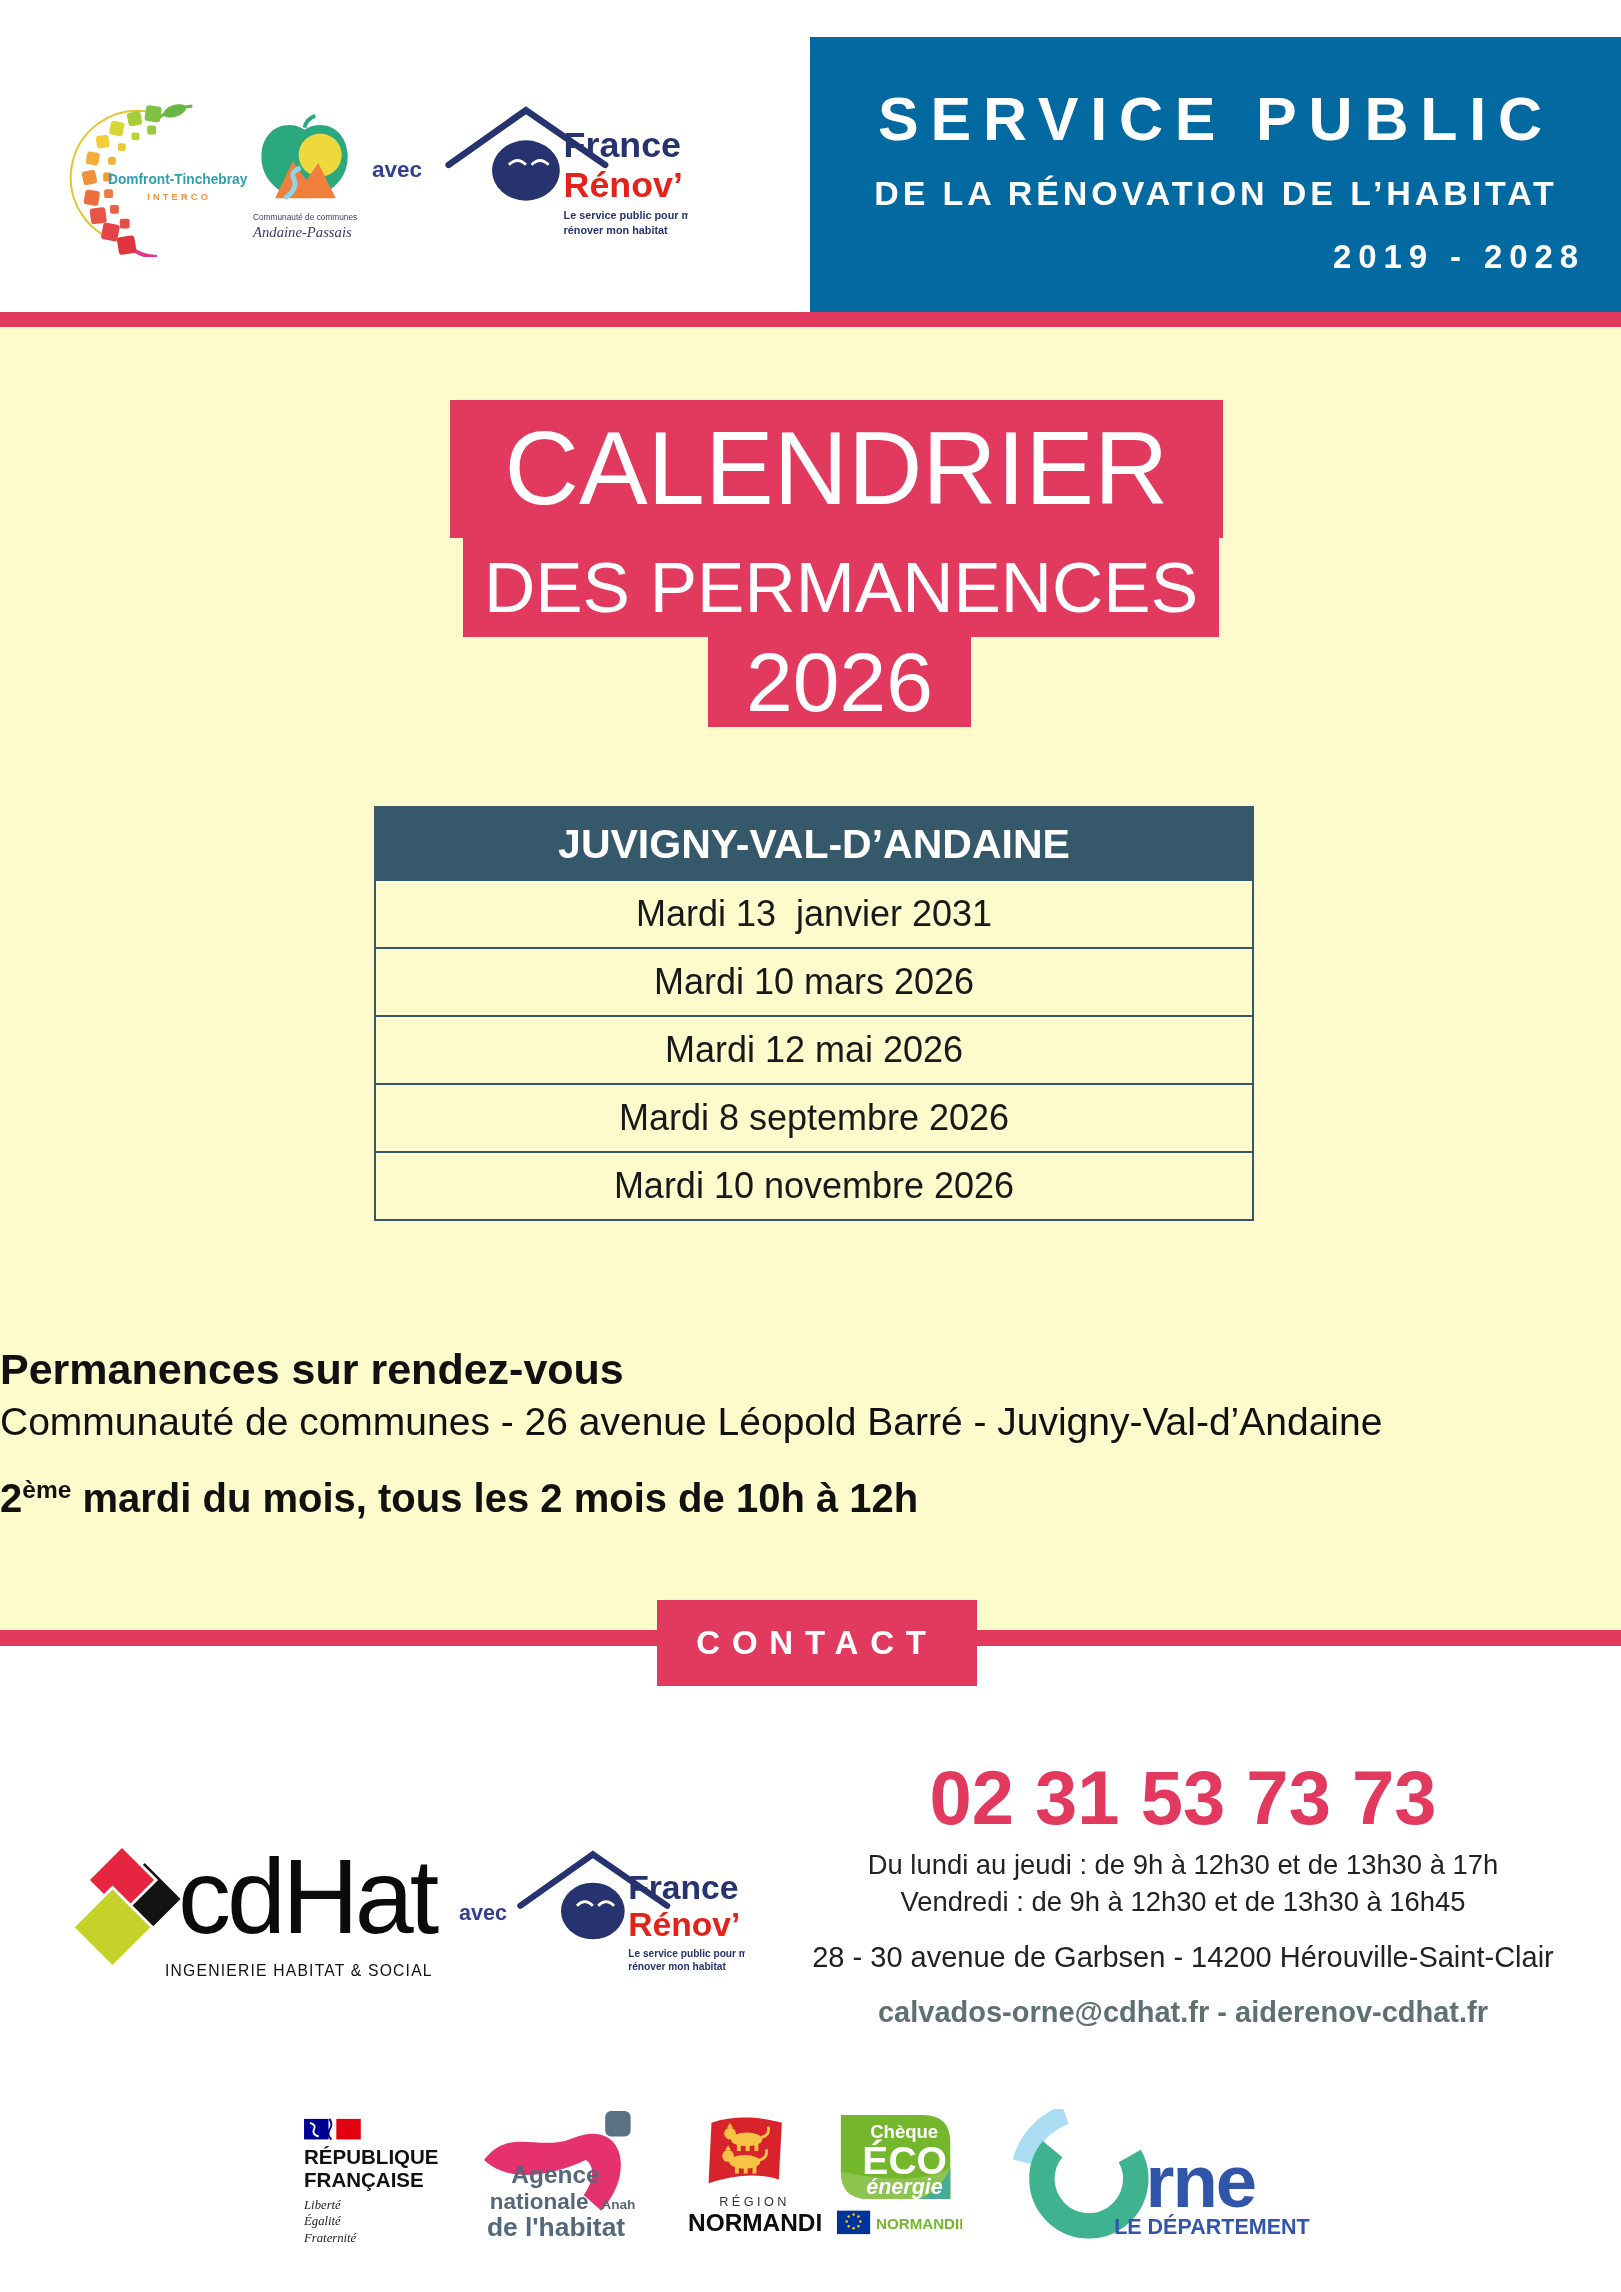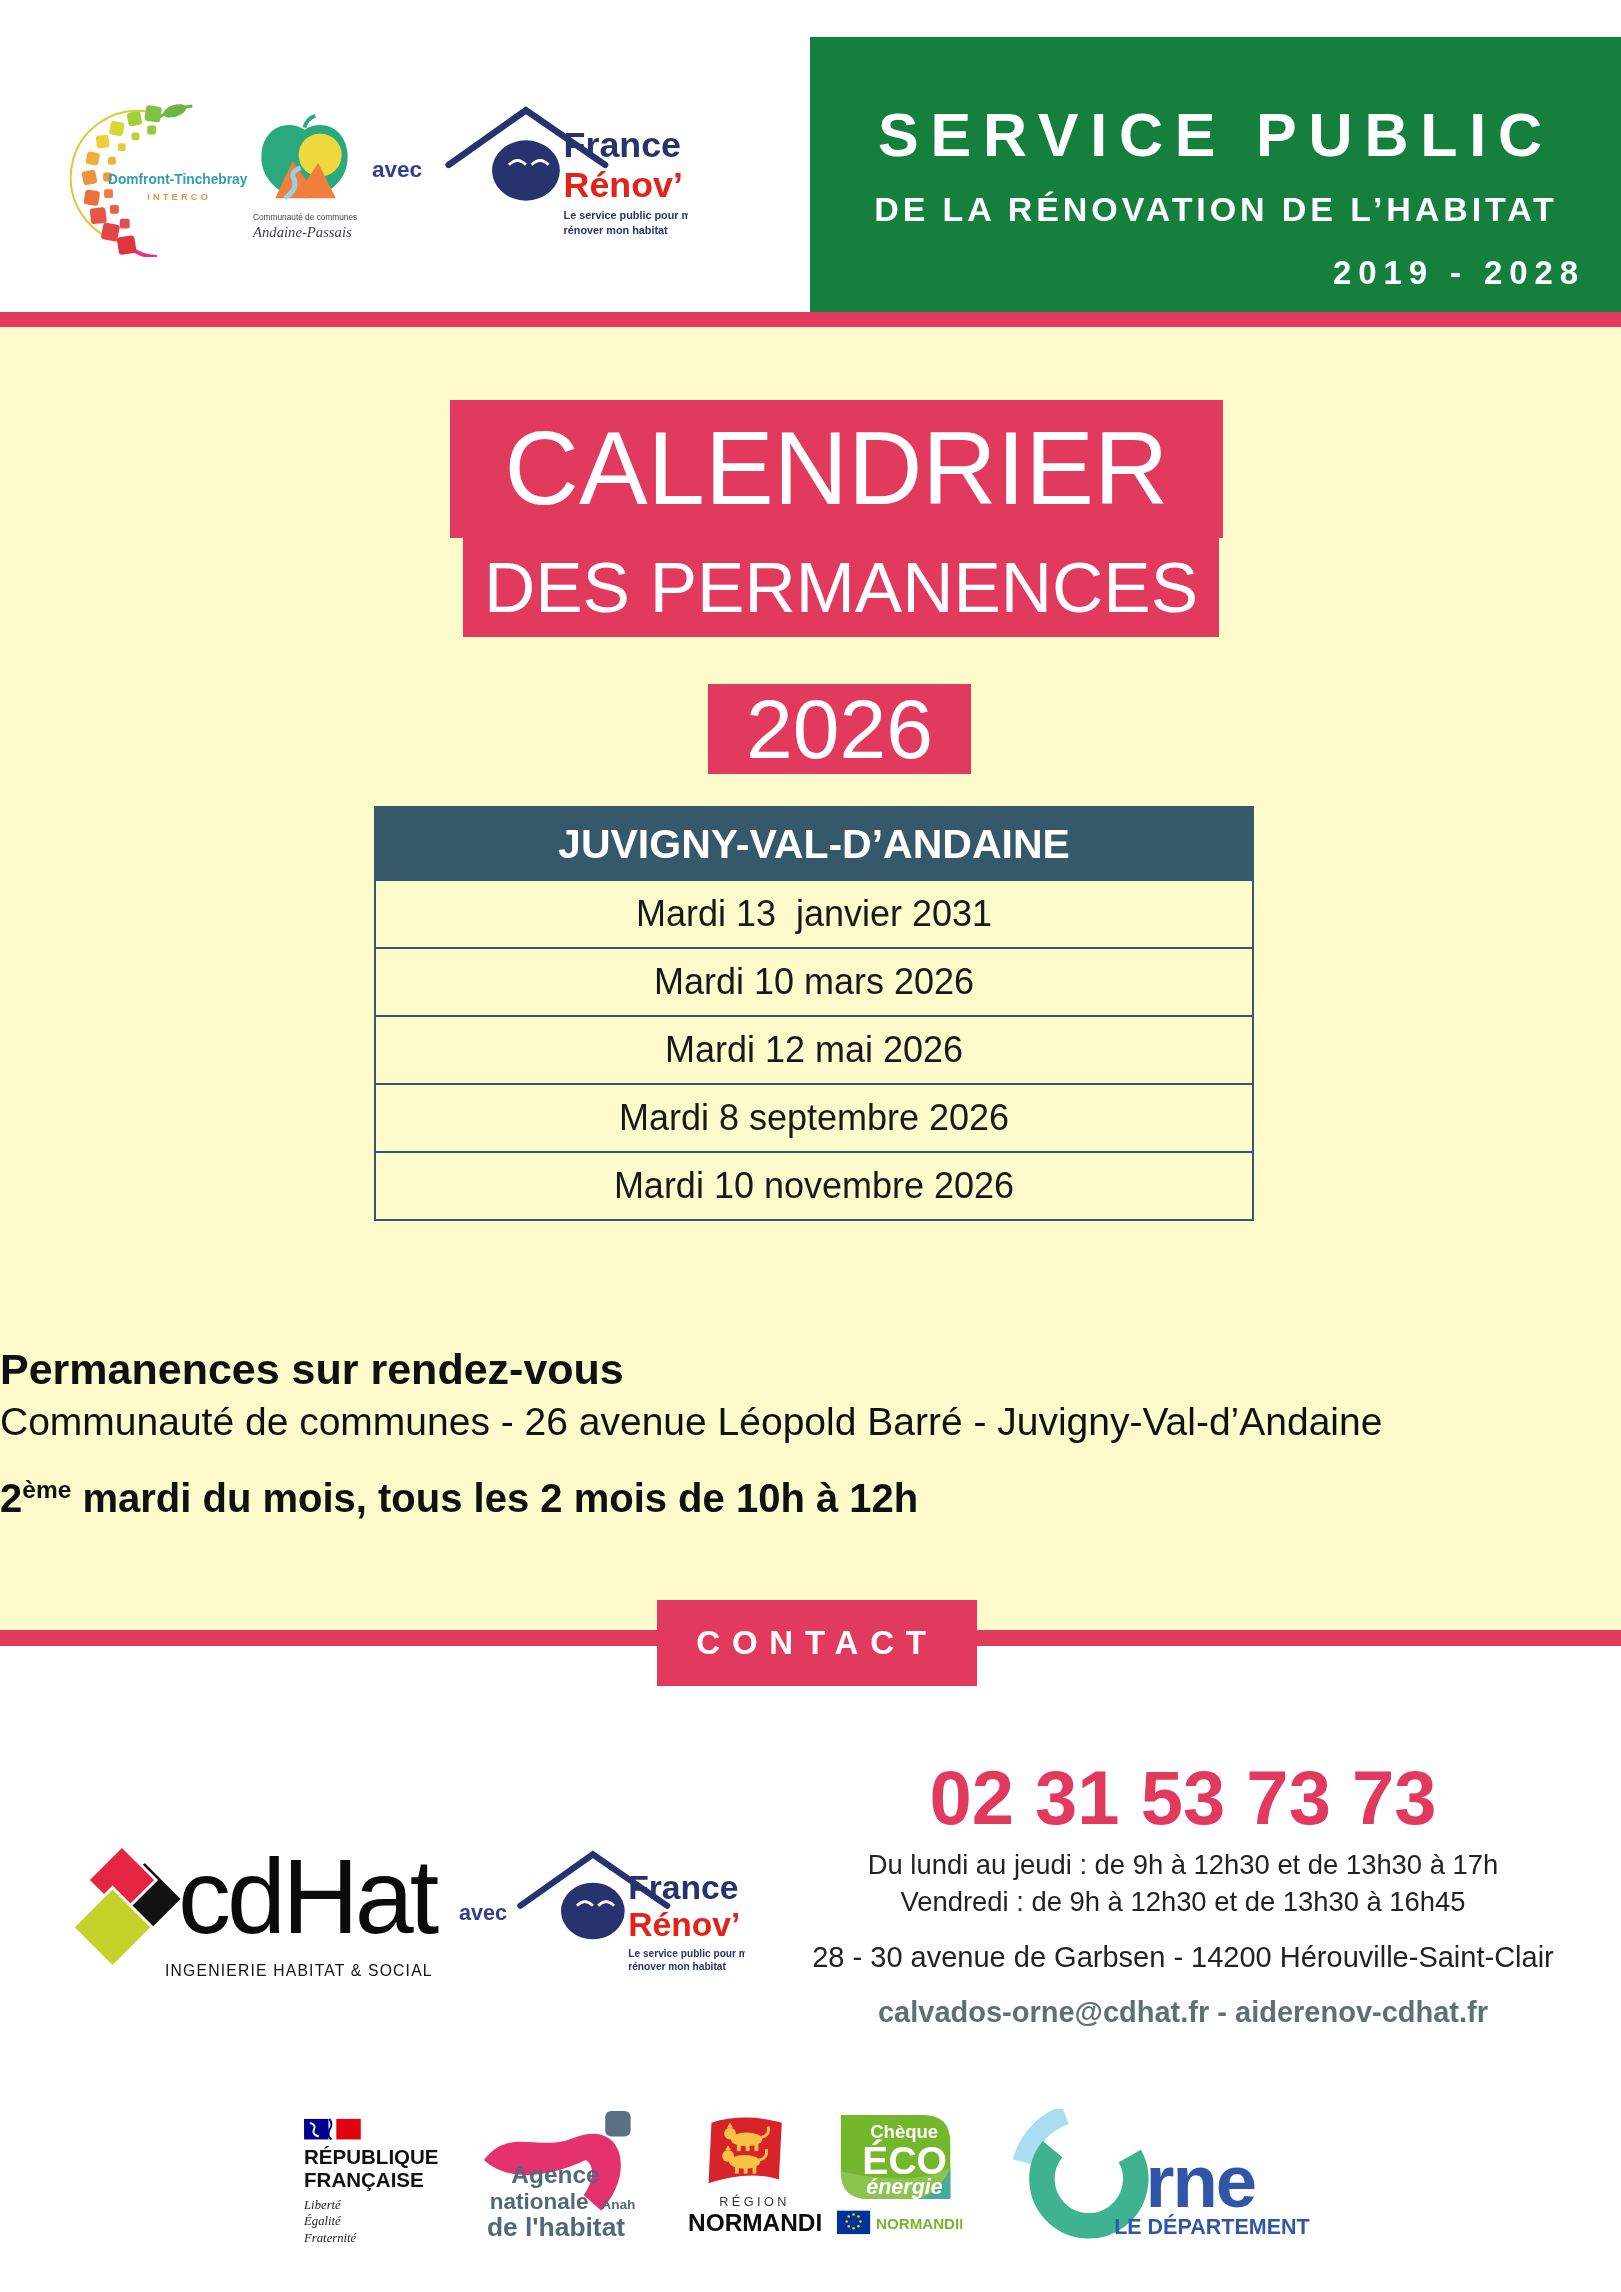--- a/index.html
+++ b/index.html
@@ -4,33 +4,33 @@
 <style>
   html,body{margin:0;padding:0;}
   body{
     width:1621px;height:2293px;position:relative;background:#ffffff;
     font-family:"Liberation Sans",sans-serif;overflow:hidden;
   }
   .abs{position:absolute;}
   .ctr{text-align:left;}
   
   .banner{
-    left:810px;top:37px;width:812px;height:334px;background:#15803d;
-    color:#fff;box-sizing:border-box;padding-top:63px;
+    left:810px;top:37px;width:812px;height:334px;background:#0369a1;
+    color:#fff;box-sizing:border-box;padding-top:47px;
   }
   .banner-title{font-size:61px;font-weight:bold;letter-spacing:11.8px;text-align:center;}
   .banner-sub{margin-top:19.6px;font-size:34px;font-weight:bold;letter-spacing:3.9px;text-align:center;}
   .banner-years{margin-top:25.5px;font-size:33px;font-weight:bold;letter-spacing:6.9px;text-align:right;padding-right:37px;}
   .redbar{left:0;width:1621px;height:15.7px;background:#e23a5f;}
   .yellow{left:0;top:327px;width:1621px;height:1303px;background:#fdfacc;}
   
   .tbox{background:#e23a5f;color:#fff;text-align:center;}
   .t1{left:450px;top:400px;width:773px;height:138px;font-size:103px;line-height:138px;}
   .t2{left:463px;top:538px;width:756px;height:99px;font-size:71px;line-height:99px;}
-  .t3{left:708px;top:637px;width:263px;height:90px;font-size:84px;line-height:90px;margin-top:47px;}
+  .t3{left:708px;top:637px;width:263px;height:90px;font-size:84px;line-height:90px;}
   
   .cal{left:374px;top:806px;width:880px;border:2.9px solid #35596a;box-sizing:border-box;}
   .cal-head{height:73px;line-height:73px;background:#35596a;color:#fff;font-size:41px;font-weight:bold;text-align:center;}
   .cal-row{height:66px;line-height:66px;background:#fdfacc;color:#191919;font-size:36px;text-align:center;border-top:2.9px solid #35596a;white-space:pre;}
   
   .info1{left:0;top:1345px;width:1621px;font-size:43px;font-weight:bold;color:#111;}
   .info2{left:0;top:1400px;width:1621px;font-size:39px;color:#111;}
   .info3{left:0;top:1476px;width:1621px;font-size:40px;font-weight:bold;color:#111;}
   .info3 sup{font-size:24.5px;}
   

